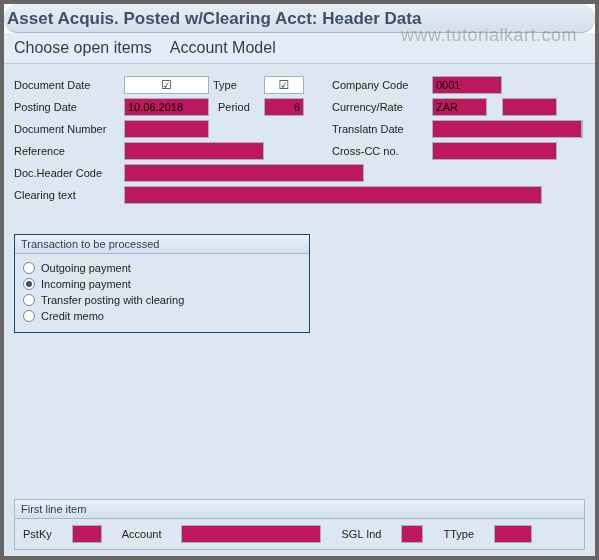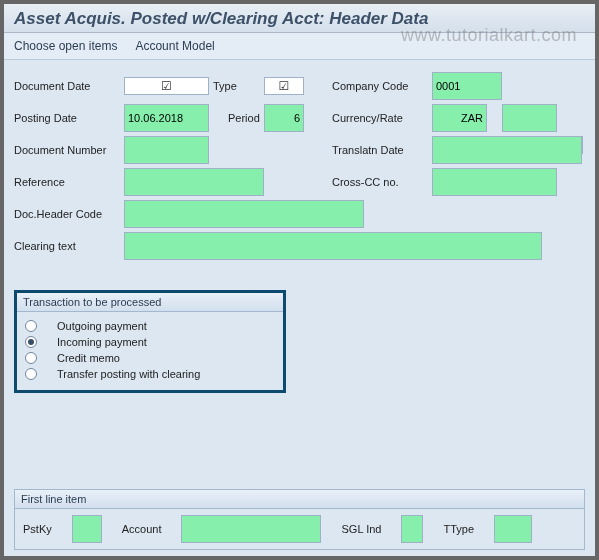--- a/index.html
+++ b/index.html
@@ -16,33 +16,33 @@
     }
     .app {
       width: 100%;
       height: 100%;
       display: flex;
       flex-direction: column;
     }
     .title-bar {
       background: linear-gradient(#e8eef4, #d4e0ec);
       border-bottom: 1px solid #aab8c8;
-      padding: 5px 10px 3px 10px;
+      padding: 5px 10px 3px 3px;
       font-size: 17px;
       font-weight: bold;
-      font-style: italic;
       color: #3d5168;
+      border-radius: 14px;
     }
     .toolbar {
       background: #e4ecf6;
       border-bottom: 1px solid #bcc9d8;
       padding: 6px 10px;
       display: flex;
       gap: 18px;
-      font-size: 12px;
+      font-size: 16px;
       color: #2c3e52;
     }
     .toolbar-item { cursor: pointer; }
     .content {
       flex: 1;
       background: #dde7f2;
       padding: 12px 10px 6px 10px;
       position: relative;
       display: flex;
       flex-direction: column;
@@ -50,22 +50,22 @@
     .header-grid {
       display: grid;
       grid-template-columns: 110px 85px 55px 40px 28px 100px 70px 55px;
       row-gap: 4px;
       align-items: center;
       font-size: 11px;
     }
     .lbl { color: #222; white-space: nowrap; }
     .inp {
       border: 1px solid #9eb1c7;
-      background: #86efac;
-      height: 28px;
+      background: #be185d;
+      height: 18px;
       font-size: 11px;
       padding: 0 3px;
       font-family: inherit;
     }
     .inp-right { text-align: right; }
     .chk-field {
       border: 1px solid #9eb1c7;
       background: #fff;
       height: 18px;
       display: flex;
@@ -78,37 +78,37 @@
     .wide-row {
       display: flex;
       align-items: center;
       margin-bottom: 4px;
       font-size: 11px;
     }
     .wide-row .lbl { width: 110px; flex-shrink: 0; }
     .doc-header-input { width: 240px; }
     .clearing-input { width: 418px; }
     .group-box {
-      border: 3px solid #0c4a6e;
+      border: 1px solid #0c4a6e;
       background: #dde7f2;
       margin-top: 26px;
-      width: 272px;
+      width: 296px;
       font-size: 11px;
     }
     .group-title {
       background: linear-gradient(#e9f0f8, #d2dfee);
       border-bottom: 1px solid #a5b7cc;
       padding: 3px 6px;
       color: #2b3b50;
     }
     .group-body { padding: 6px 8px 8px 8px; }
     .radio-row {
       display: flex;
       align-items: center;
-      gap: 20px;
+      gap: 6px;
       padding: 2px 0;
       cursor: pointer;
     }
     .radio {
       width: 12px; height: 12px;
       border: 1px solid #6f869f;
       border-radius: 50%;
       background: #fff;
       display: inline-flex;
       align-items: center;
@@ -188,25 +188,25 @@
       <span class="chk-field">
           <span>☑</span>
         </span>
       <span></span>
       <span class="lbl">Company Code</span>
       <input class="inp" value="0001" style="">
       <span></span>
 
       <span class="lbl">Posting Date</span>
       <input class="inp" value="10.06.2018" style="">
-      <span class="lbl" style="padding-left:19px">Period</span>
+      <span class="lbl" style="padding-left:9px">Period</span>
       <input class="inp inp-right" value="6" style="">
       <span></span>
       <span class="lbl">Currency/Rate</span>
-      <input class="inp" style="width: 55px; text-align: right;" value="ZAR">
+      <input class="inp" style="width: 55px;" value="ZAR">
       <input class="inp" value="" style="">
 
       <span class="lbl">Document Number</span>
       <input class="inp" value="" style="">
       <span></span>
         <span></span>
         <span></span>
       <span class="lbl">Translatn Date</span>
       <div style="display:flex;grid-column:7 / 9;">
         <input class="inp" style="flex: 1 1 0%;" value="">
@@ -238,25 +238,25 @@
         <div class="radio-row">
           <span class="radio"></span>
           <span>Outgoing payment</span>
         </div>
         <div class="radio-row">
           <span class="radio selected"></span>
           <span>Incoming payment</span>
         </div>
         <div class="radio-row">
           <span class="radio"></span>
+          <span>Transfer posting with clearing</span>
+        </div>
+        <div class="radio-row">
+          <span class="radio"></span>
           <span>Credit memo</span>
-        </div>
-        <div class="radio-row">
-          <span class="radio"></span>
-          <span>Transfer posting with clearing</span>
         </div>
       </div>
     </div>
 
     <div class="spacer"></div>
 
     <div class="first-line-box">
       <div class="first-line-title">First line item</div>
       <div class="first-line-body">
         <span class="lbl">PstKy</span>

